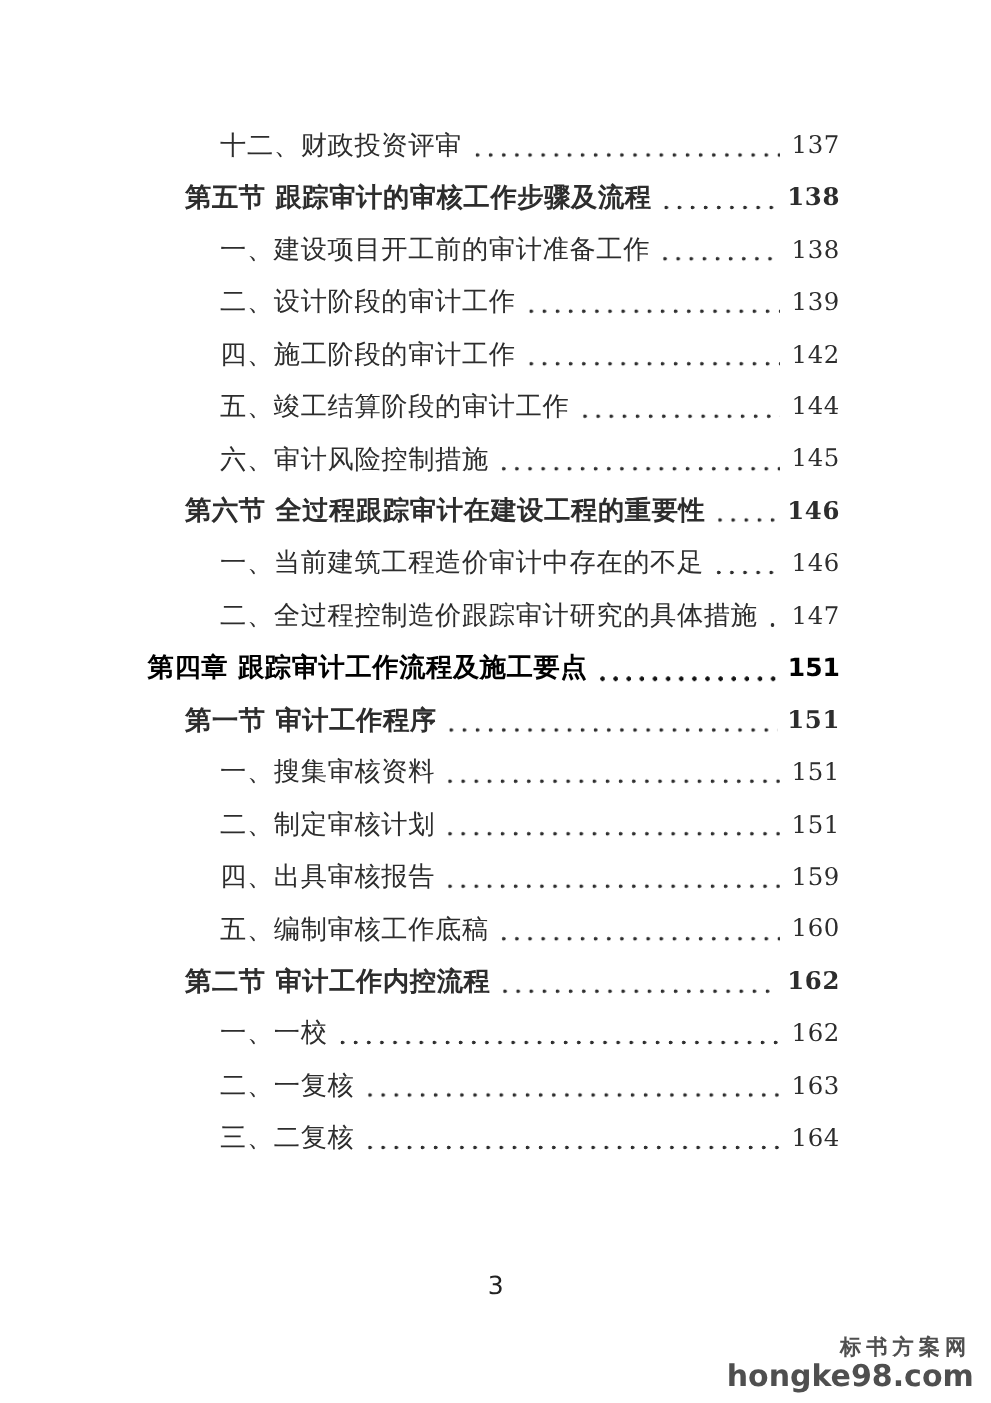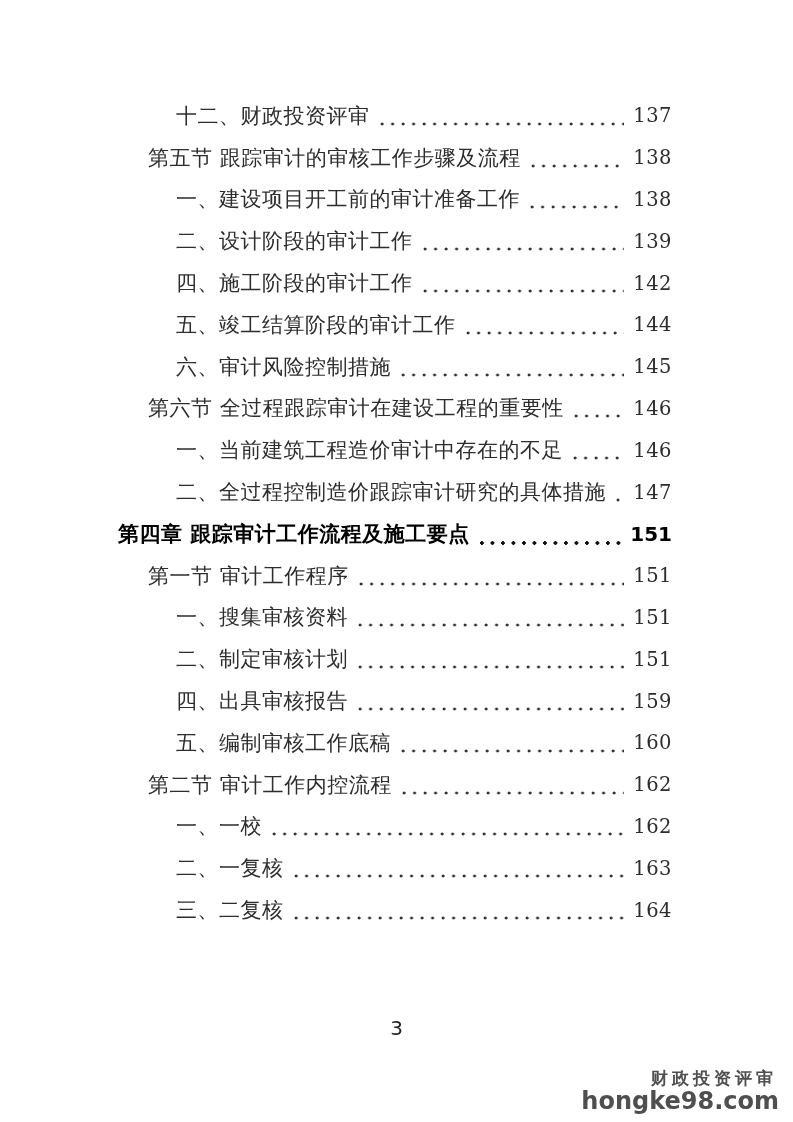--- a/index.html
+++ b/index.html
@@ -22,21 +22,21 @@
     left: 118px;
     right: 121px;
   }
   .toc-row {
     display: flex;
     align-items: center;
     height: 41.8px;
     font-size: 21px;
     white-space: nowrap;
   }
-  .toc-row.level-1 { padding-left: 30px; }
+  .toc-row.level-1 { padding-left: 30px; font-weight: bold; }
   .toc-row.level-2 { padding-left: 58px; }
   .toc-row.chapter {
     font-family: "DejaVu Sans", "Liberation Sans", sans-serif;
     font-weight: bold;
     color: #000000;
   }
   .toc-label {
     flex: 0 0 auto;
     letter-spacing: 0.5px;
   }
@@ -199,17 +199,17 @@
       <div class="toc-row level-2">
       <span class="toc-label">三、二复核</span>
       <span class="toc-dots"></span>
       <span class="toc-page">164</span>
     </div>
     </div>
 
   <div class="footer-page-number">3</div>
 
   <div class="watermark">
-    <div class="watermark-name">财政投资评审</div>
+    <div class="watermark-name">标书方案网</div>
     <div class="watermark-url">hongke98.com</div>
   </div>
 
 </div>
 
 </body></html>

